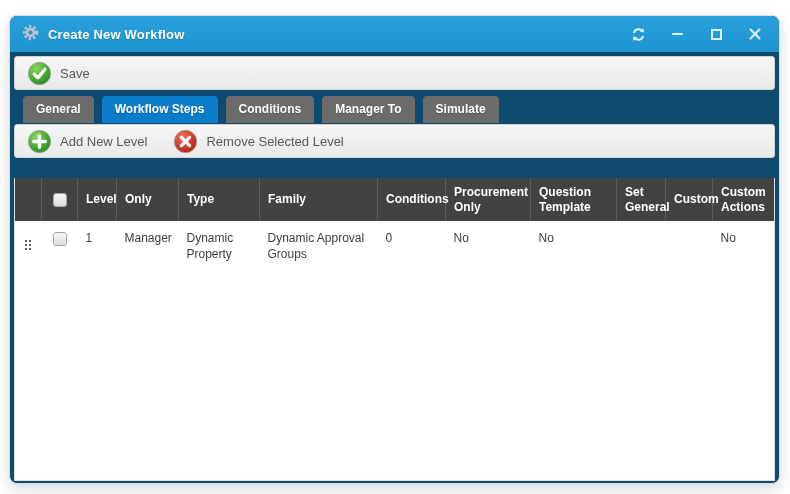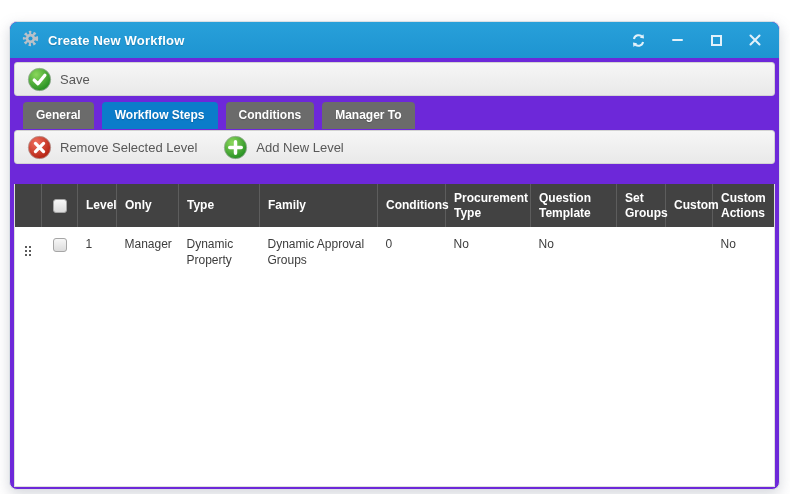--- a/index.html
+++ b/index.html
@@ -1,21 +1,21 @@
 <!DOCTYPE html>
 <html><head>
 <meta charset="utf-8">
 <style>
   * { margin:0; padding:0; box-sizing:border-box; }
   html,body { width:790px; height:494px; background:#ffffff; font-family:"Liberation Sans", sans-serif; }
   body { position:relative; overflow:hidden; }
 
   .window{
-    position:absolute; left:9px; top:21px; width:771px; height:469px;
-    background:#6d28d9; border:1px solid #d9dfe4; border-radius:8px;
+    position:absolute; left:9px; top:15px; width:771px; height:469px;
+    background:#0c4a6e; border:1px solid #d9dfe4; border-radius:8px;
     box-shadow:0 5px 14px rgba(110,120,135,.28);
     overflow:hidden;
   }
 
   
   .titlebar{
     height:36px; background:linear-gradient(#28a0da,#1e94d1);
     display:flex; align-items:center; padding:0 16px 0 12px;
     border-radius:7px 7px 0 0;
   }
@@ -142,40 +142,41 @@
         </span>
         <span>Save</span>
       </div>
     </div>
 
     <div class="tabs">
       <div class="tab">General</div>
       <div class="tab active">Workflow Steps</div>
       <div class="tab">Conditions</div>
       <div class="tab">Manager To</div>
+      <div class="tab">Simulate</div>
     </div>
 
     <div class="bar level-bar">
+      <div class="tool-btn">
+        <span>
+          <svg width="25" height="25" viewBox="0 0 26 26">
+            <circle cx="13" cy="13" r="11.6" fill="url(#gGreen)" stroke="#9aa89a" stroke-width="0.8"></circle>
+            <path d="M13 7 L13 19 M7 13 L19 13" stroke="#ffffff" stroke-width="3.6" stroke-linecap="round"></path>
+          </svg>
+        </span>
+        <span>Add New Level</span>
+      </div>
       <div class="tool-btn">
         <span>
           <svg width="25" height="25" viewBox="0 0 26 26">
             <circle cx="13" cy="13" r="11.6" fill="url(#gRed)" stroke="#b09a97" stroke-width="0.8"></circle>
             <path d="M8.8 8.8 L17.2 17.2 M17.2 8.8 L8.8 17.2" stroke="#ffffff" stroke-width="3.4" stroke-linecap="round"></path>
           </svg>
         </span>
         <span>Remove Selected Level</span>
-      </div>
-      <div class="tool-btn">
-        <span>
-          <svg width="25" height="25" viewBox="0 0 26 26">
-            <circle cx="13" cy="13" r="11.6" fill="url(#gGreen)" stroke="#9aa89a" stroke-width="0.8"></circle>
-            <path d="M13 7 L13 19 M7 13 L19 13" stroke="#ffffff" stroke-width="3.6" stroke-linecap="round"></path>
-          </svg>
-        </span>
-        <span>Add New Level</span>
       </div>
     </div>
 
     <div class="grid-panel">
       <table>
         <colgroup>
           <col style="width:27px">
             <col style="width:36px">
             <col style="width:39px">
           <col style="width:62px">
@@ -190,23 +191,23 @@
         </colgroup>
         <thead>
           <tr>
             <th class="center"></th>
             <th class="center"><span class="checkbox"></span></th>
             <th>Level</th>
             <th>Only</th>
             <th>Type</th>
             <th>Family</th>
             <th>Conditions</th>
-            <th>Procurement Type</th>
+            <th>Procurement Only</th>
             <th>Question Template</th>
-            <th>Set Groups</th>
+            <th>Set General</th>
             <th>Custom</th>
             <th>Custom Actions</th>
           </tr>
         </thead>
         <tbody>
           <tr>
             <td class="center">
               <span class="grip">
                   <i></i>
                   <i></i>

